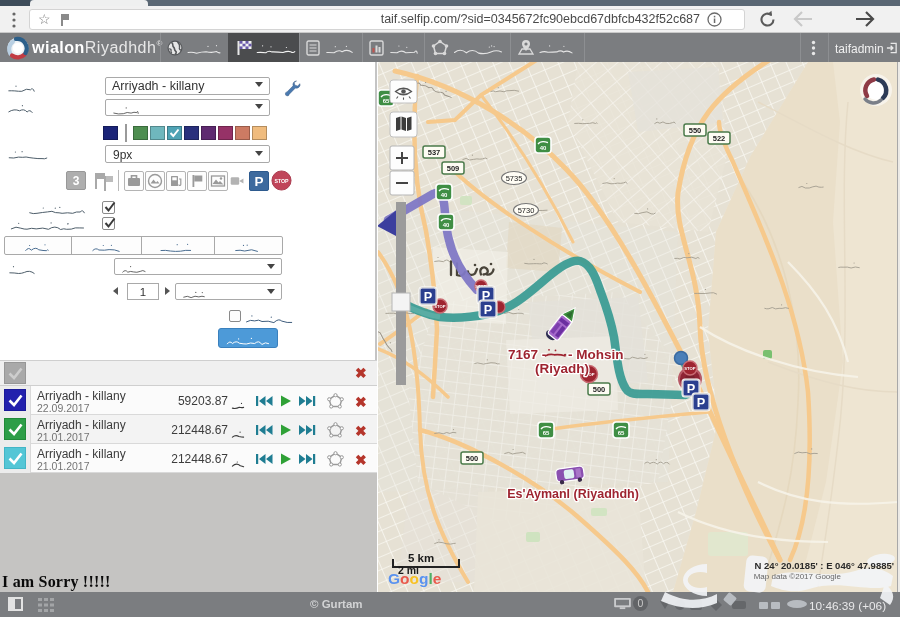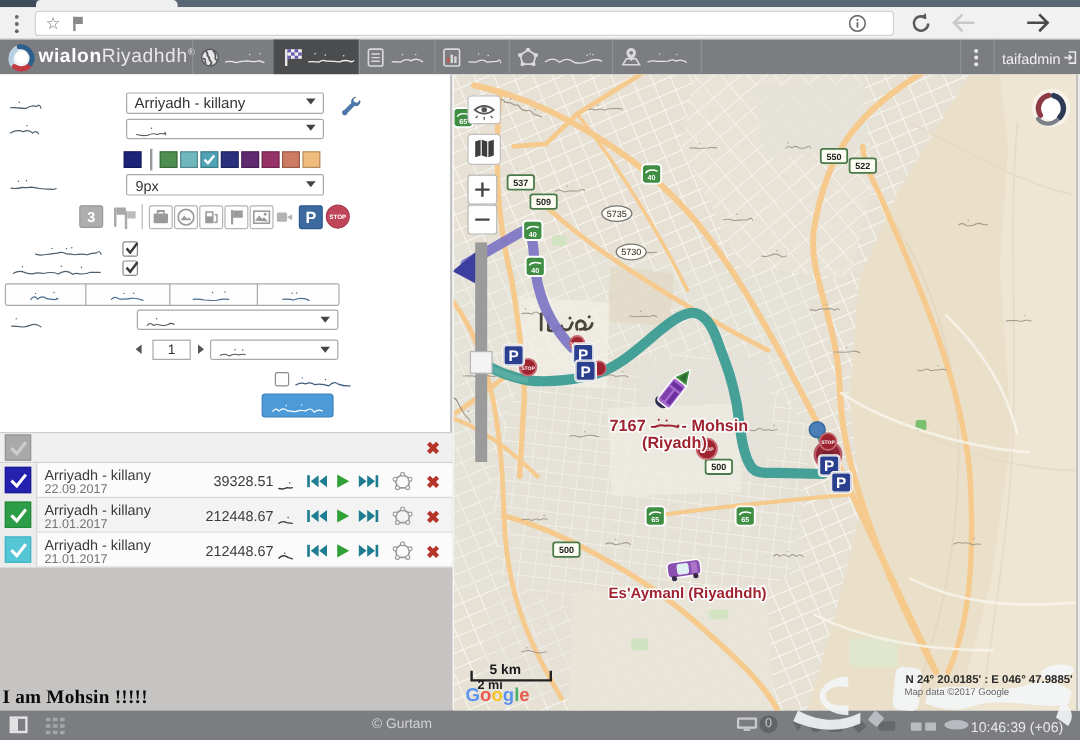--- a/index.html
+++ b/index.html
@@ -15,20 +15,21 @@
         <circle cx="2" cy="3" r="1.6" fill="#666"></circle>
         <circle cx="2" cy="9" r="1.6" fill="#666"></circle>
         <circle cx="2" cy="15" r="1.6" fill="#666"></circle>
       </svg></div>
     <div class="abs" style="left:29px;top:9px;width:716px;height:21px;background:#fff;border:1px solid #d4d4d4;border-radius:3px"></div>
     <div class="abs" style="left:38px;top:11px;font-size:14px;color:#787878">☆</div>
     <svg class="abs" style="left:60px;top:13px" width="10" height="13">
       <rect x="1" y="1" width="8" height="6" fill="#8a8a8a"></rect>
       <rect x="1" y="1" width="2" height="12" fill="#8a8a8a"></rect>
     </svg>
+    <div class="abs" style="left:240px;top:12px;width:460px;text-align:right;font-size:12.5px;color:#4a4a4a;letter-spacing:0px">taif.selfip.com/?sid=0345672fc90ebcd67dbfcb432f52c687</div>
     <svg class="abs" style="left:707px;top:12px" width="15" height="15">
       <circle cx="7.5" cy="7.5" r="6.5" fill="none" stroke="#6b6b6b" stroke-width="1.3"></circle>
       <rect x="6.8" y="6.5" width="1.5" height="4.5" fill="#6b6b6b"></rect>
       <rect x="6.8" y="3.8" width="1.5" height="1.6" fill="#6b6b6b"></rect>
     </svg>
     <svg class="abs" style="left:758px;top:10px" width="19" height="19" viewBox="0 0 19 19">
       <path d="M15.5,9.5 a6,6 0 1 1 -2.2,-4.6" fill="none" stroke="#5a5a5a" stroke-width="2.1"></path>
       <path d="M13.5,0.8 L14,6 L8.9,4.6 Z" fill="#5a5a5a"></path>
     </svg>
     <svg class="abs" style="left:793px;top:11px" width="20" height="16" viewBox="0 0 20 16">
@@ -318,21 +319,21 @@
     </svg>
     <div class="abs" style="left:355px;top:365px;font-size:14px;font-weight:bold;color:#b5352b">✖</div>
     <div class="abs" style="left:0;top:386px;width:377px;height:29px;background:#fbfbfb;border-bottom:1px solid #d9d9d9"></div>
     <div class="abs" style="left:0;top:386px;width:31px;height:29px;background:#ececec;border-right:1px solid #d9d9d9"></div>
     <div class="abs" style="left:4px;top:389px;width:22px;height:22px;background:#2321ad;border:1px solid #1b1a99"></div>
     <svg class="abs" style="left:7px;top:393px" width="17" height="15" viewBox="0 0 17 15">
       <path d="M2.5,7.5 L7,12 L14.5,2.5" stroke="#fff" stroke-width="2.6" fill="none"></path>
     </svg>
     <div class="abs" style="left:37px;top:389px;font-size:12px;color:#3c3c3c">Arriyadh - killany</div>
     <div class="abs" style="left:37px;top:402px;font-size:10.5px;color:#757575">22.09.2017</div>
-    <div class="abs" style="left:150px;top:394px;width:78px;text-align:right;font-size:12px;color:#3c3c3c">39328.51</div>
+    <div class="abs" style="left:150px;top:394px;width:78px;text-align:right;font-size:12px;color:#3c3c3c">59203.87</div>
     <div class="abs" style="left:232px;top:397px"><svg width="12" height="9" viewBox="0 0 12 9" style="overflow:visible">
         <path d="M0.4,6.1 Q3.8,7.1 7.3,5.3 Q9.7,5.9 11.6,5.4" fill="none" stroke="#3a3a3a" stroke-width="1.15" stroke-linecap="round"></path>
         <circle cx="9.5" cy="1.4" r="0.6" fill="#3a3a3a"></circle>
       </svg></div>
     <svg class="abs" style="left:255px;top:394px" width="120" height="14" viewBox="0 0 120 14">
       <rect x="1" y="2" width="2.2" height="10" fill="#1f7d92"></rect>
       <path d="M10.5,2 L10.5,12 L4,7 Z M17.5,2 L17.5,12 L11,7 Z" fill="#1f7d92"></path>
       <path d="M26,1.5 L36,7 L26,12.5 Z" fill="#2fa136"></path>
       <path d="M44,2 L44,12 L50.5,7 Z M51,2 L51,12 L57.5,7 Z" fill="#1f7d92"></path>
       <rect x="58" y="2" width="2.2" height="10" fill="#1f7d92"></rect>
@@ -404,38 +405,38 @@
       <g fill="#fff" stroke="#9a9a9a" stroke-width="1">
         <circle cx="8.5" cy="2.2" r="1.6"></circle>
         <circle cx="14.8" cy="6.3" r="1.6"></circle>
         <circle cx="12.8" cy="13.5" r="1.6"></circle>
         <circle cx="4.2" cy="13.5" r="1.6"></circle>
         <circle cx="2.2" cy="6.3" r="1.6"></circle>
       </g>
     </svg>
     <div class="abs" style="left:355px;top:452px;font-size:14px;font-weight:bold;color:#b5352b">✖</div>
     <div class="abs" style="left:0;top:473px;width:377px;height:119px;background:#c5c4c2"></div>
-    <div class="abs" style="left:2px;top:573px;font-family:'Liberation Serif',serif;font-weight:bold;font-size:16px;letter-spacing:0.2px;color:#0a0a0a">I am Mohsin !!!!!</div>
+    <div class="abs" style="left:2px;top:573px;font-family:'Liberation Serif',serif;font-weight:bold;font-size:16px;letter-spacing:0.2px;color:#0a0a0a">I am Sorry !!!!!</div>
     <div class="abs" style="left:0;top:592px;width:900px;height:25px;background:#7b7d80"></div>
     <div class="abs" style="left:8px;top:597px;width:15px;height:14px;border:2px solid #e3e3e3;background:#7b7d80"></div>
     <div class="abs" style="left:10px;top:599px;width:5px;height:10px;background:#e3e3e3"></div>
     <svg class="abs" style="left:38px;top:598px" width="16" height="14" viewBox="0 0 16 14">
       <g fill="#a3a5a7">
         <rect x="0" y="0" width="4" height="3"></rect>
         <rect x="6" y="0" width="4" height="3"></rect>
         <rect x="12" y="0" width="4" height="3"></rect>
         <rect x="0" y="5.5" width="4" height="3"></rect>
         <rect x="6" y="5.5" width="4" height="3"></rect>
         <rect x="12" y="5.5" width="4" height="3"></rect>
         <rect x="0" y="11" width="4" height="3"></rect>
         <rect x="6" y="11" width="4" height="3"></rect>
         <rect x="12" y="11" width="4" height="3"></rect>
       </g>
     </svg>
-    <div class="abs" style="left:310px;top:598px;font-size:11.5px;font-weight:normal;color:#d2d3d4">© Gurtam</div>
+    <div class="abs" style="left:310px;top:598px;font-size:11.5px;font-weight:bold;color:#d2d3d4">© Gurtam</div>
     <svg class="abs" style="left:612px;top:597px" width="21" height="13" viewBox="0 0 20 14">
       <rect x="1" y="1" width="18" height="10" rx="1" fill="#c9cacc"></rect>
       <rect x="3" y="3" width="14" height="6" fill="#7b7d80"></rect>
       <rect x="7" y="11" width="6" height="2" fill="#c9cacc"></rect>
     </svg>
     <div class="abs" style="left:633px;top:596px;width:15px;height:15px;background:#626467;border-radius:8px;color:#c9c9c9;font-size:10.5px;text-align:center;line-height:15px">0</div>
     <svg class="abs" style="left:658px;top:597px" width="120" height="16">
       <g fill="#65676a">
         <path d="M2,4 h10 l-5,8 Z"></path>
         <circle cx="22" cy="8" r="5"></circle>

